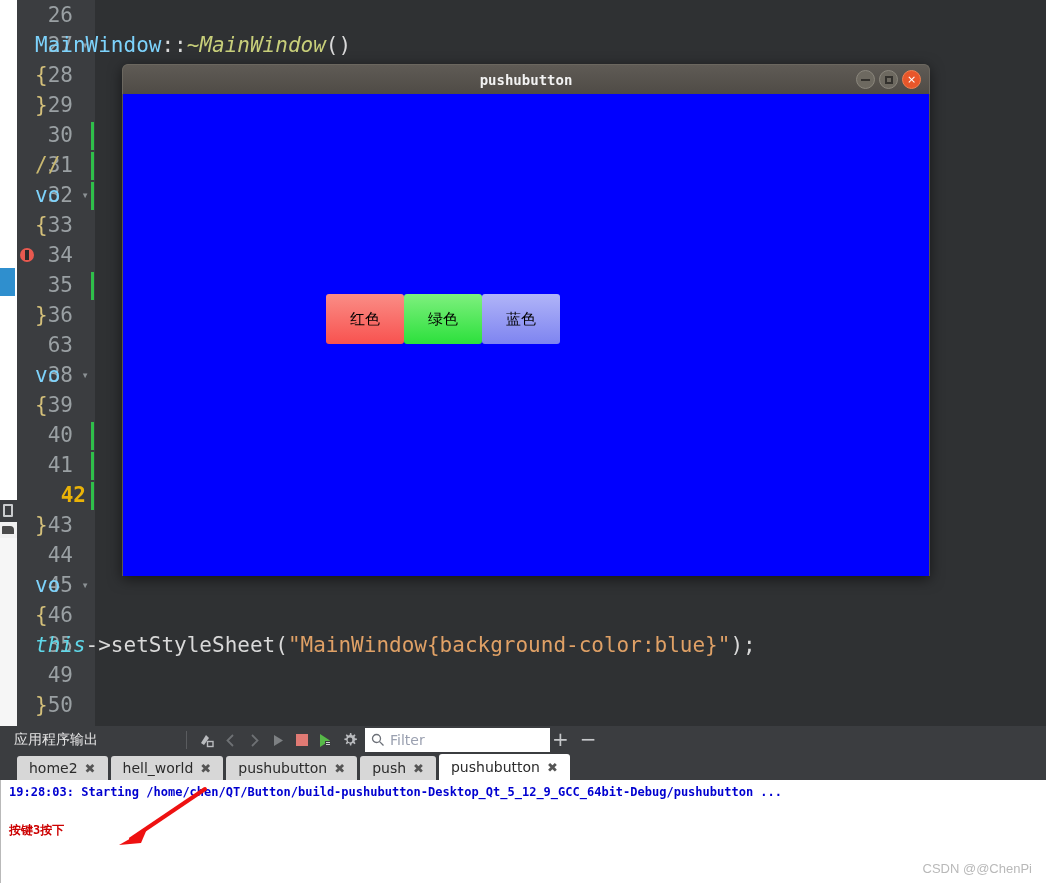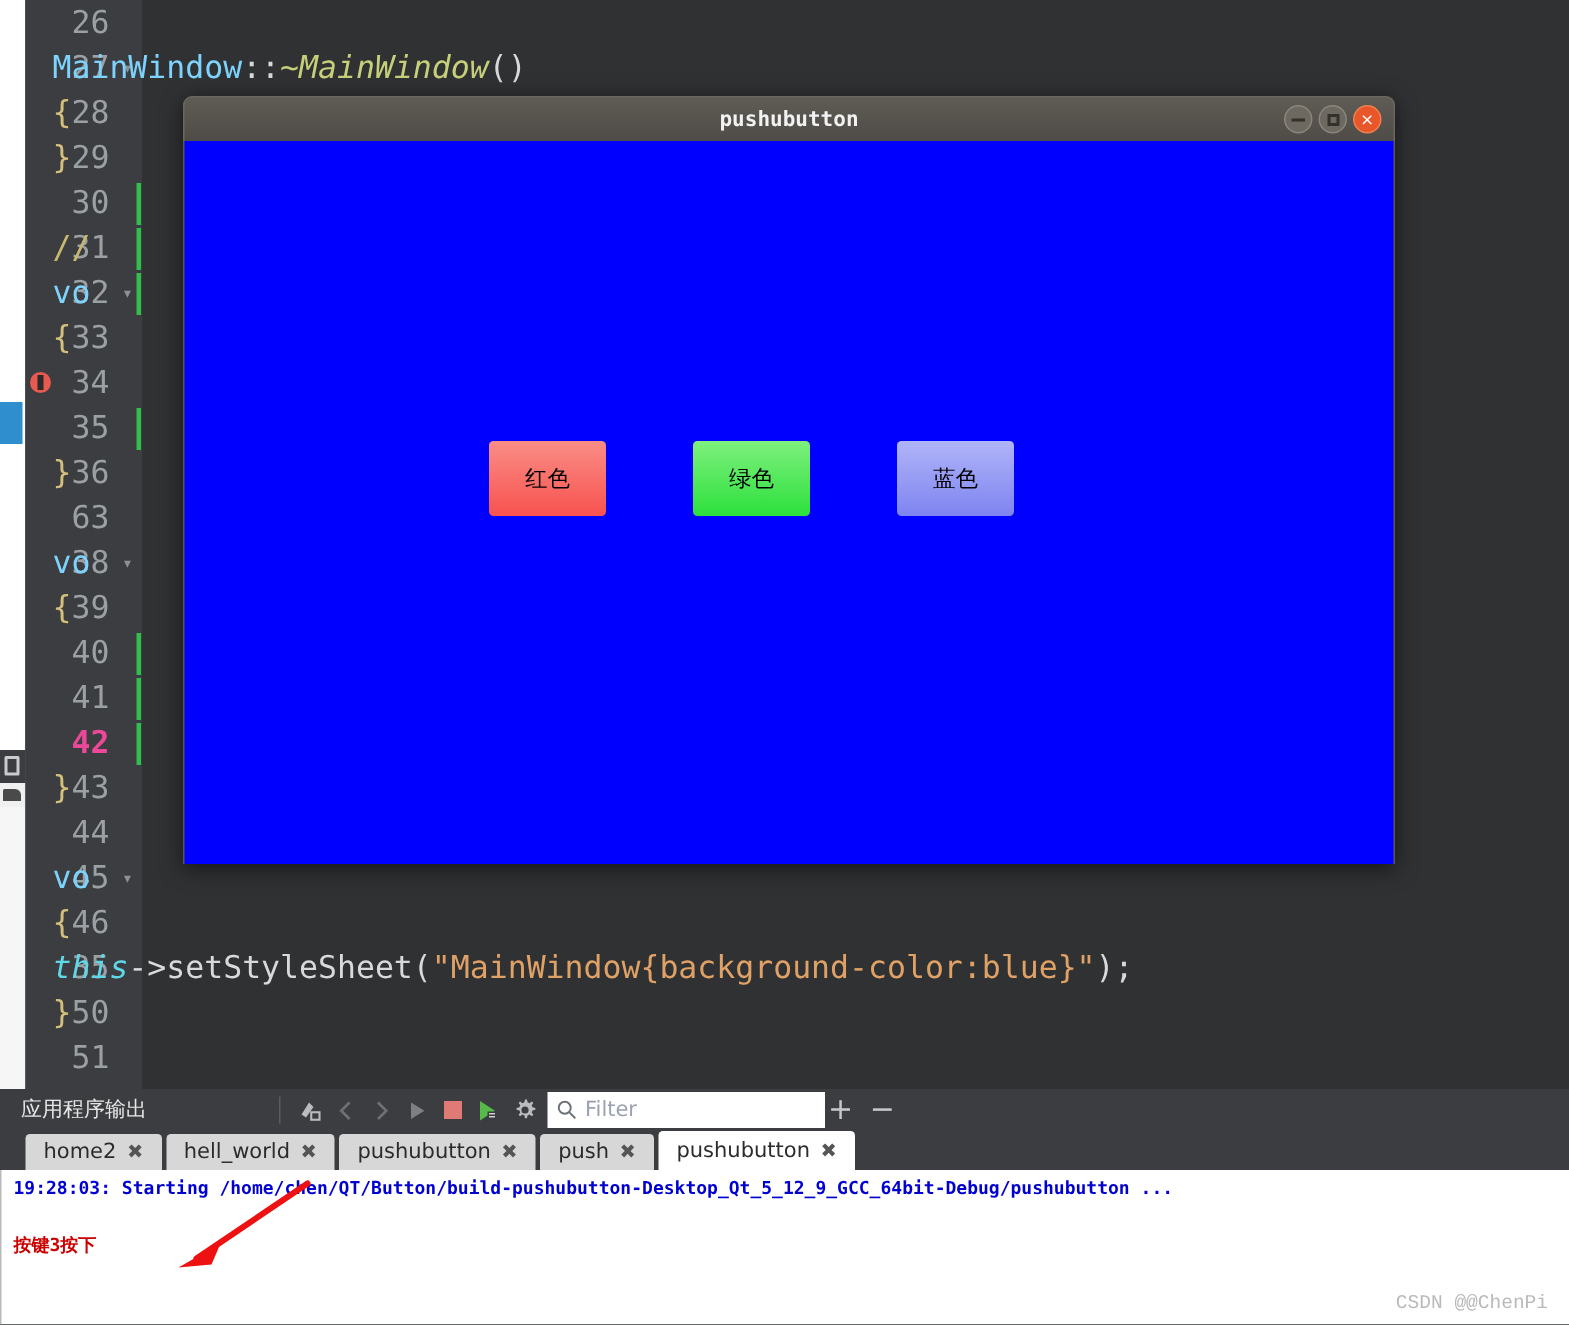--- a/index.html
+++ b/index.html
@@ -58,21 +58,21 @@
   .line {
     position: relative; height: 30px; line-height: 30px;
     font-family: "DejaVu Sans Mono", "Liberation Mono", monospace;
     font-size: 21px; white-space: pre;
   }
   .ln-num {
     position: absolute; left: 0; width: 56px; text-align: right;
     color: #9aa0a3; font-family: "DejaVu Sans Mono","Liberation Mono",monospace;
     font-size: 21px;
   }
-  .ln-num.current { color: #ec4899; font-weight: bold; }
+  .ln-num.current { color: #eab308; font-weight: bold; margin-left: 13px; }
   .fold {
     position: absolute; left: 62px; top: 0; width: 12px; height: 30px;
     color: #8b9194; font-size: 12px; text-align: center; line-height: 30px;
   }
   .bp {
     position: absolute; left: 3px; top: 8px; width: 14px; height: 14px;
     border-radius: 50%; background: #e8594f;
   }
   .bp::after{
     content:""; position:absolute; left:5px; top:2px; width:4px; height:10px;
@@ -120,21 +120,21 @@
   }
   .wb.close { background: #e8562a; border-color: #f08050; color: #fff; }
   .wb .dash { width: 9px; height: 2px; background: #33312d; }
   .wb .box  { width: 8px; height: 8px; border: 2px solid #33312d; }
   .qt-body {
     position: absolute; left: 1px; right: 1px; top: 30px; bottom: 0;
     background: #0000ff;
   }
   .btn-row {
     position: absolute; left: 203px; top: 200px;
-    display: flex; gap: 58px;
+    display: flex; 
   }
   .qbtn {
     width: 78px; height: 50px;
     font-family: "DejaVu Sans","Liberation Sans",sans-serif;
     font-size: 15px; color: #000;
     display: flex; align-items: center; justify-content: center;
     border-radius: 3px;
   }
   .qbtn.red   { background: linear-gradient(to bottom, #fa8d86, #f8524f); }
   .qbtn.green { background: linear-gradient(to bottom, #7ef07e, #2ce03c); }
@@ -187,21 +187,21 @@
     font-family: "DejaVu Sans Mono","Liberation Mono",monospace;
     font-size: 12px; font-weight: bold; line-height: 19px; white-space: pre;
   }
   .oline.blue { color: #0000d0; }
   .oline.red  { color: #cc0000; }
   .oline.blank { color: transparent; }
   .arrow-svg { position: absolute; left: 100px; top: 5px; pointer-events: none; }
   .watermark {
     position: absolute; right: 14px; bottom: 7px;
     color: #b9b9b9; font-size: 13px;
-    font-family: Liberation Mono, monospace;
+    font-family: Liberation Sans, sans-serif;
     margin-top: 36px;
   }
 </style>
 </head>
 <body>
 
 <div id="root">
 
   <div class="left-strip">
     <div class="blue-tab"></div>
@@ -233,20 +233,21 @@
         <div class="line"><span class="ln-num">38</span><span class="fold">▾</span><span class="code-text"><span class="c-red">vo</span></span></div>
         <div class="line"><span class="ln-num">39</span><span class="code-text"><span class="c-brace">{</span></span></div>
         <div class="line"><span class="ln-num">40</span><span class="modmark"></span><span class="code-text"></span></div>
         <div class="line"><span class="ln-num">41</span><span class="modmark"></span><span class="code-text"></span></div>
         <div class="line"><span class="ln-num current">42</span><span class="modmark"></span><span class="code-text"></span></div>
         <div class="line"><span class="ln-num">43</span><span class="code-text"><span class="c-brace">}</span></span></div>
         <div class="line"><span class="ln-num">44</span><span class="code-text"></span></div>
         <div class="line"><span class="ln-num">45</span><span class="fold">▾</span><span class="code-text"><span class="c-red">vo</span></span></div>
         <div class="line"><span class="ln-num">46</span><span class="code-text"><span class="c-brace">{</span></span></div>
         <div class="line"><span class="ln-num">35</span><span class="code-text"><span class="c-key">this</span><span class="c-white">-&gt;setStyleSheet(</span><span class="c-str">"MainWindow{background-color:blue}"</span><span class="c-white">);</span></span></div>
+        <div class="line"><span class="ln-num">49</span><span class="code-text"></span></div>
         <div class="line"><span class="ln-num">50</span><span class="code-text"><span class="c-brace">}</span></span></div>
         <div class="line"><span class="ln-num">51</span><span class="code-text"></span></div>
       </div>
   </div>
 
   <div class="qt-window">
     <div class="qt-titlebar">
       <div class="qt-title">pushubutton</div>
       <div class="win-btns">
         <div class="wb">

